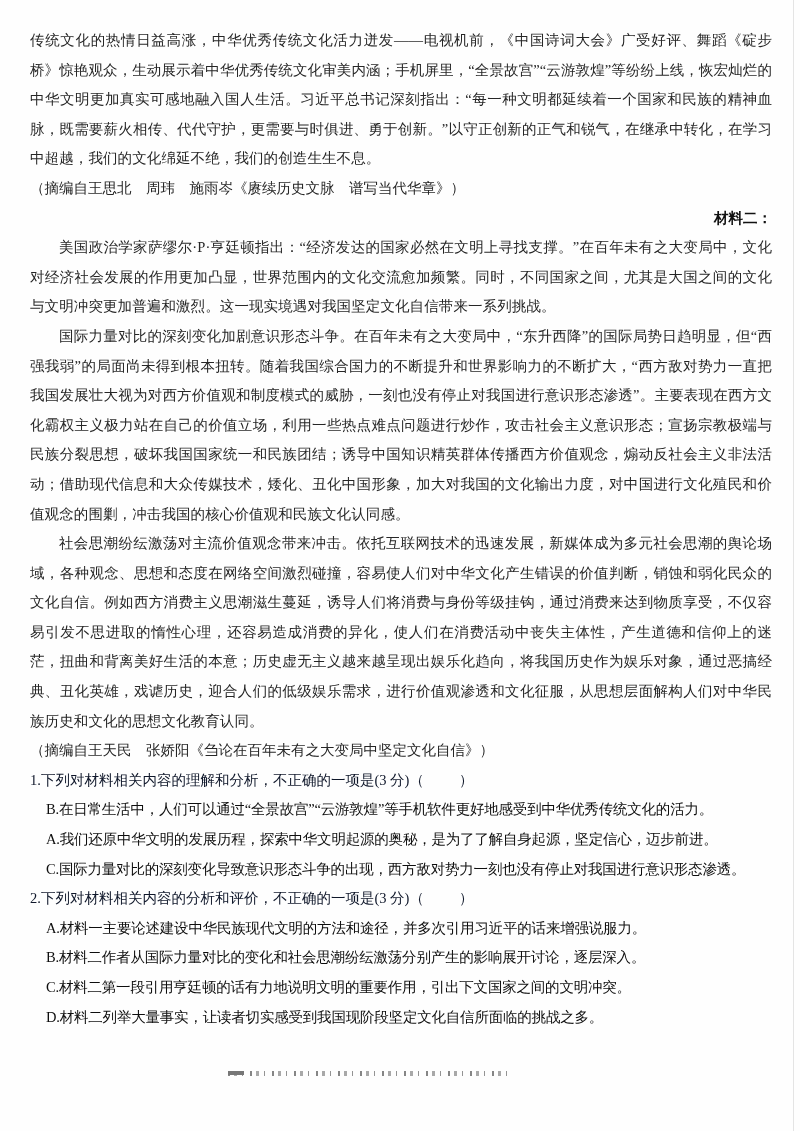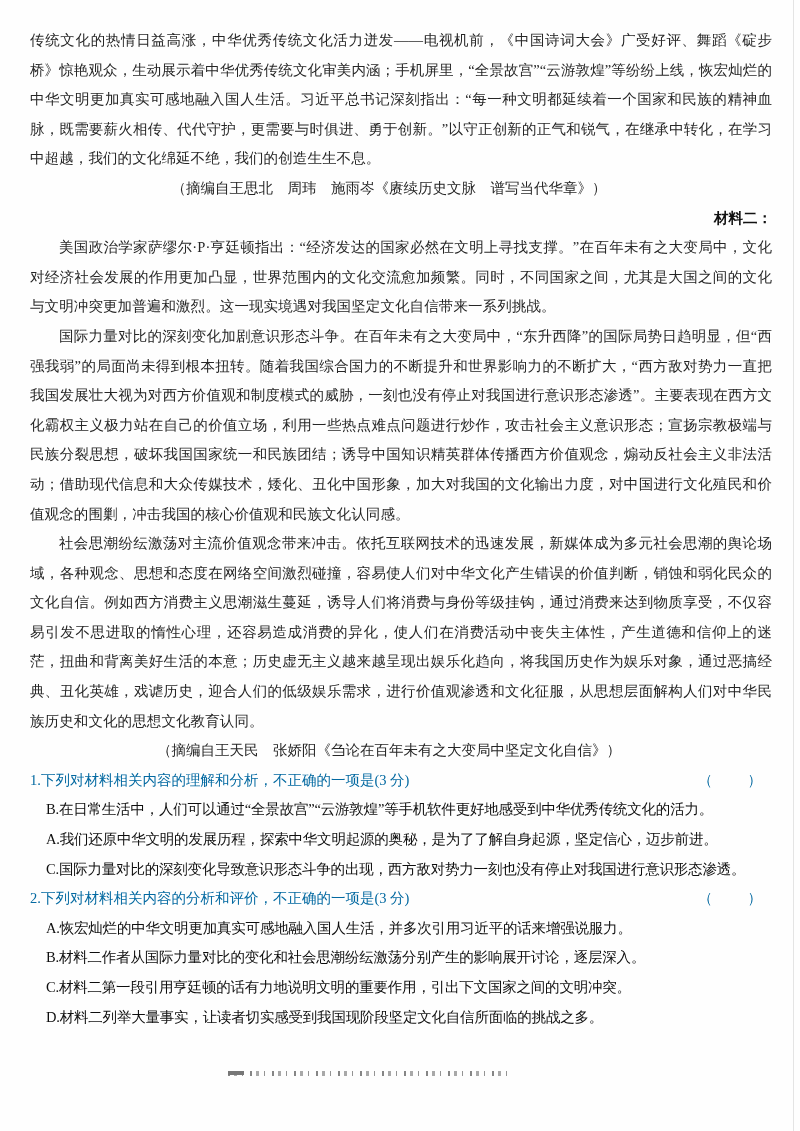--- a/index.html
+++ b/index.html
@@ -27,43 +27,42 @@
     letter-spacing: 0.1px;
     color: #262626;
   }
   .indent {
     text-indent: 2em;
   }
   .attribution {
     margin: 0;
     font-size: 14.5px;
     line-height: 29.6px;
-    text-align: center;
+    text-align: left;
     padding-right: 24px;
     color: #262626;
   }
   .material-heading {
     margin: 0;
     font-size: 14.5px;
     line-height: 29.6px;
     font-weight: 700;
     text-indent: 2em;
     color: #111;
     text-align: right;
   }
   .question {
     margin: 0;
   }
   .stem-row {
     display: flex;
-    justify-content: space-between;
     align-items: baseline;
     font-size: 14.5px;
     line-height: 29.6px;
-    color: #0369a1;
+    color: #0f172a;
     font-weight: 500;
     white-space: nowrap;
   }
   .stem {
     flex: 0 1 auto;
   }
   .bracket {
     flex: 0 0 auto;
     padding-right: 8px;
     letter-spacing: 2px;
@@ -138,21 +137,21 @@
     <p class="option">B.在日常生活中，人们可以通过“全景故宫”“云游敦煌”等手机软件更好地感受到中华优秀传统文化的活力。</p>
     <p class="option">A.我们还原中华文明的发展历程，探索中华文明起源的奥秘，是为了了解自身起源，坚定信心，迈步前进。</p>
     <p class="option">C.国际力量对比的深刻变化导致意识形态斗争的出现，西方敌对势力一刻也没有停止对我国进行意识形态渗透。</p>
   </div>
 
   <div class="question">
     <div class="stem-row">
       <span class="stem">2.下列对材料相关内容的分析和评价，不正确的一项是(3 分)</span>
       <span class="bracket">（　　）</span>
     </div>
-    <p class="option">A.恢宏灿烂的中华文明更加真实可感地融入国人生活，并多次引用习近平的话来增强说服力。</p>
+    <p class="option">A.材料一主要论述建设中华民族现代文明的方法和途径，并多次引用习近平的话来增强说服力。</p>
     <p class="option">B.材料二作者从国际力量对比的变化和社会思潮纷纭激荡分别产生的影响展开讨论，逐层深入。</p>
     <p class="option">C.材料二第一段引用亨廷顿的话有力地说明文明的重要作用，引出下文国家之间的文明冲突。</p>
     <p class="option">D.材料二列举大量事实，让读者切实感受到我国现阶段坚定文化自信所面临的挑战之多。</p>
   </div>
 
   <div class="footer-frag"></div>
   <div class="edge-line"></div>
 
 </div>
 

